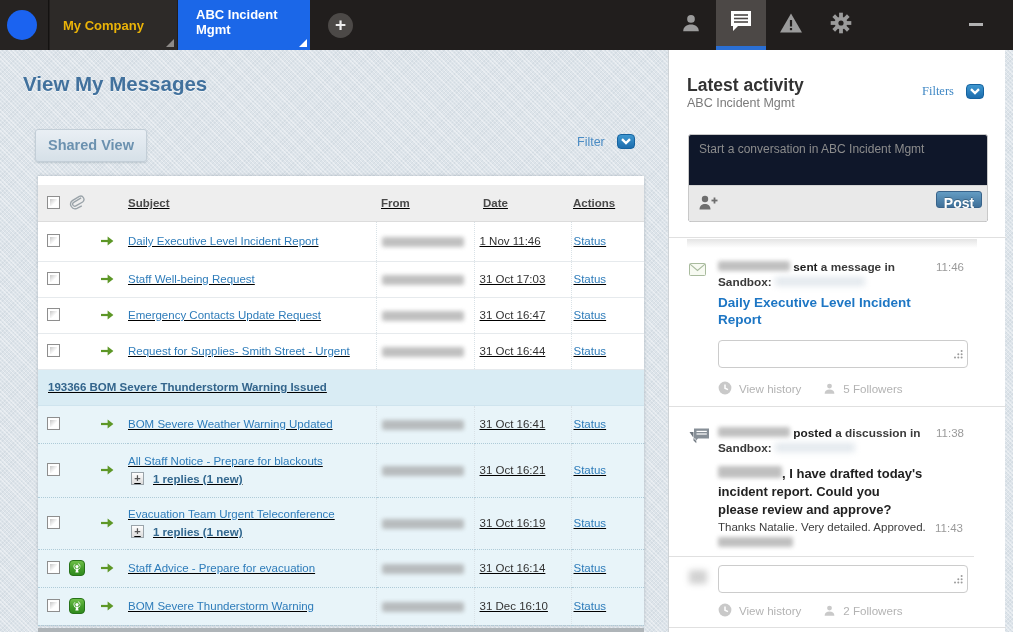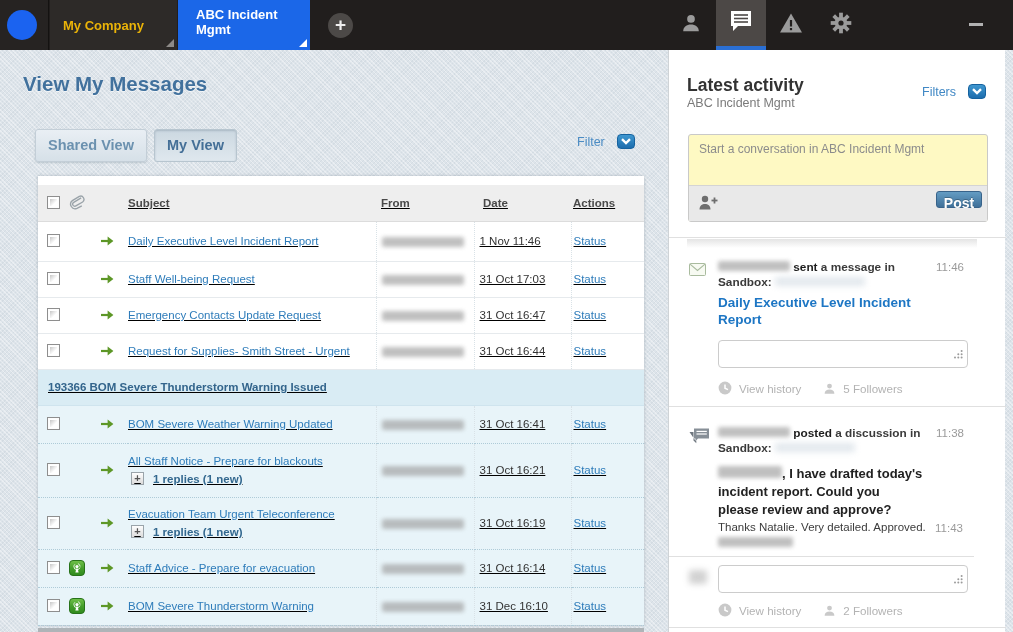--- a/index.html
+++ b/index.html
@@ -77,23 +77,23 @@
   a.status { color:#2e7cba; text-decoration:none; font-size:11.5px; }
   tr.group-row td { background:#d9ecf4; height:36px; border-bottom:1px solid #cfe4ee; }
   .group-lbl { padding-left:10px; font-size:11.5px; font-weight:bold; color:#33658c; }
   .redact { display:inline-block; height:10px; border-radius:2px; background:#9e9e9e; filter:blur(2px); opacity:.65; }
   .redact.from-blob { width:82px; vertical-align:middle; }
 
   
   .panel { position:absolute; left:668px; top:50px; width:337px; height:582px; background:#fff; border-left:1px solid #cfd3d6; }
   .panel-title { position:absolute; left:18px; top:25px; font-size:17.5px; font-weight:bold; color:#333; }
   .panel-sub { position:absolute; left:18px; top:46px; font-size:12.5px; color:#7a7a7a; }
-  .filters-wrap { position:absolute; left:253px; top:34px; display:flex; align-items:center; }
+  .filters-wrap { position:absolute; left:253px; top:34px; display:flex; align-items:center;font-family:Liberation Serif, serif; }
   .filters-label { font-size:12.5px; color:#4088c5; margin-right:12px; }
-  .composer { position:absolute; left:19px; top:84px; width:300px; height:88px; border:1px solid #c9c9c9; border-radius:3px; background:#fef9c3; }
+  .composer { position:absolute; left:19px; top:84px; width:300px; height:88px; border:1px solid #c9c9c9; border-radius:3px; background:#0f172a; }
   .composer .input-area { height:50px; padding:7px 10px; font-size:12px; color:#8c8c8c; }
   .composer .foot { height:36px; background:#e9e9e9; border-top:1px solid #d4d4d4; position:relative; }
   .composer .adduser { position:absolute; left:9px; top:8px; }
   .post-btn { position:absolute; right:5px; top:5px; width:46px; height:17px; background:linear-gradient(#649cc3,#3f7099); border:1px solid #38638a; border-radius:3px; color:#fff; font-size:14px; font-weight:bold; text-align:center; line-height:22px; text-shadow:0 -1px 0 rgba(0,0,0,.25); }
   .feed-divider { position:absolute; left:0; width:337px; height:1px; background:#e0e0e0; }
   .feed-shadow { position:absolute; left:18px; top:189px; width:290px; height:9px; background:linear-gradient(#e4e4e4,#ffffff); }
   .feed-item { position:absolute; left:0; width:337px; }
   .fi-icon { position:absolute; left:20px; top:2px; }
   .fi-body { position:absolute; left:49px; top:0; width:250px; font-size:11.8px; color:#3c3c3c; line-height:15px; }
   .fi-time { position:absolute; right:42px; top:1px; font-size:11.5px; color:#9a9a9a; }
@@ -189,21 +189,20 @@
       </span>
     </div>
   </div>
   <div class="minimize-dash"></div>
 </div>
 
 <div class="page-title">View My Messages</div>
 
 <div class="view-tabs">
   <div class="vtab shared">Shared View</div>
-  <div class="vtab mine">My View</div>
 </div>
 
 <div class="filter-wrap">
   <span class="filter-label">Filter</span>
   <span class="blue-dd">
     <svg width="10" height="7" viewBox="0 0 10 7">
         <path d="M1 1.2 L5 5 L9 1.2" stroke="#fff" stroke-width="2.4" fill="none"></path>
       </svg>
   </span>
 </div>

